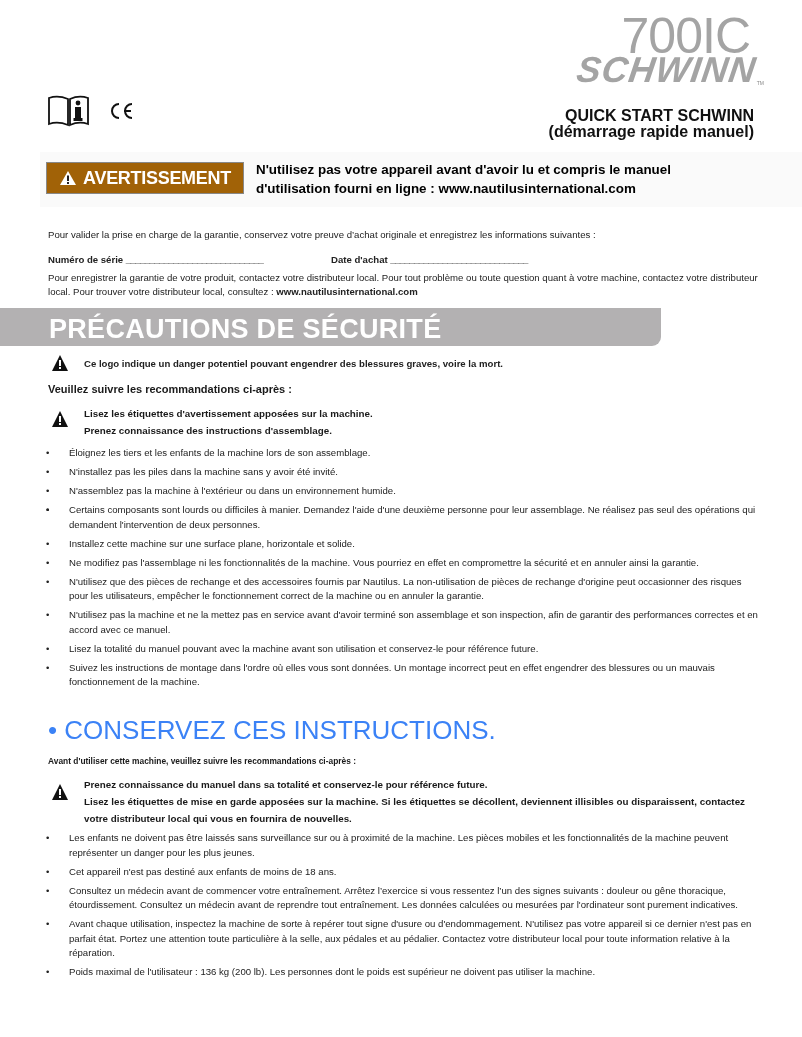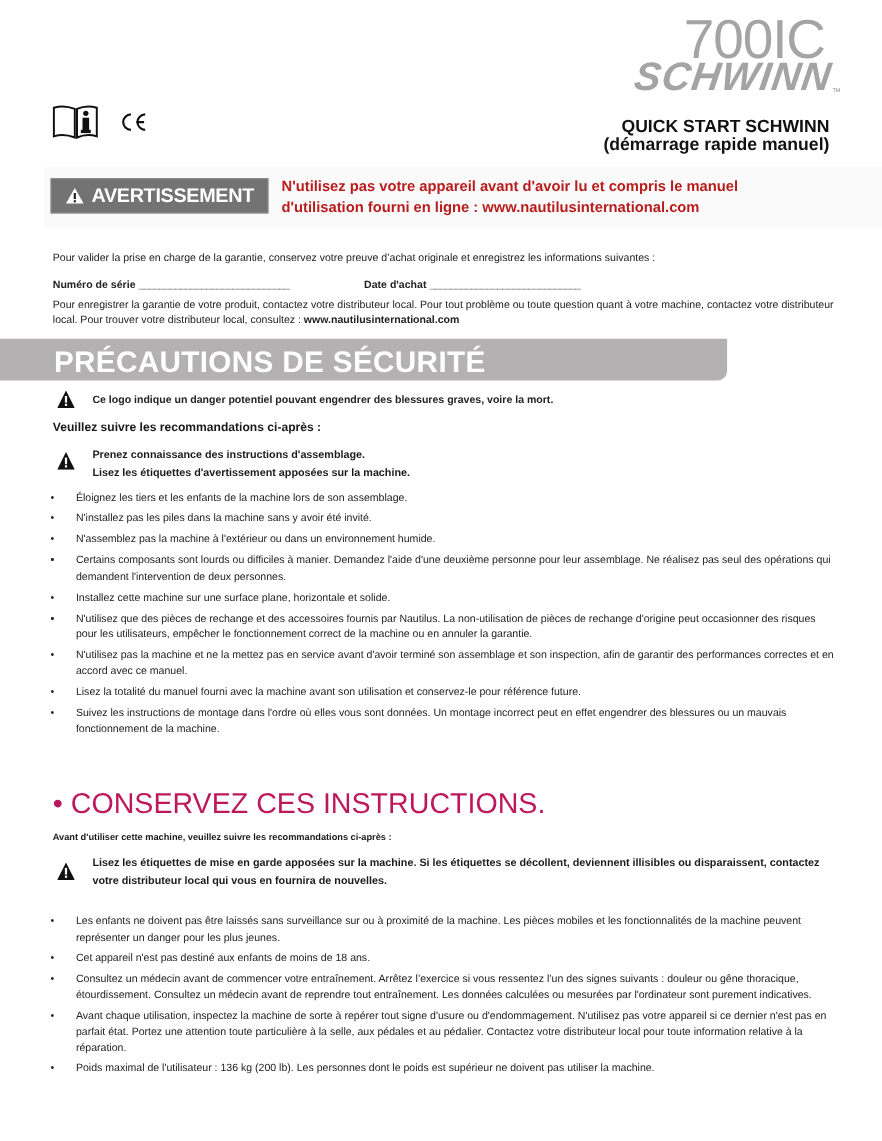--- a/index.html
+++ b/index.html
@@ -13,40 +13,40 @@
     font-size: 50px; line-height: 44px; color: #a4a4a4; letter-spacing: -1px; text-align: left;
   }
   .brand-name {
     right: 46px; top: 52px; font-weight: 900; font-style: italic; font-size: 36px; line-height: 36px;
     color: #a4a4a4; letter-spacing: 1px; transform: skewX(-8deg);
   }
   .tm { right: 38px; top: 80px; font-size: 5px; color: #888; }
   .icons-row { left: 47px; top: 95px; display: flex; align-items: center; gap: 16px; }
   .manual-title { right: 48px; top: 108px; text-align: right; font-weight: 900; font-size: 16px; line-height: 16px; color: #111; }
   .warn-badge {
-    left: 46px; top: 162px; width: 196px; height: 30px; background: #737373; color: #fff;
+    left: 46px; top: 162px; width: 196px; height: 30px; background: #a16207; color: #fff;
     display: flex; align-items: center; justify-content: center; gap: 6px;
     font-weight: bold; font-size: 18px; letter-spacing: -0.3px; border: 1px solid #888;
     font-family: "Liberation Sans", sans-serif;
   }
-  .warn-text { left: 256px; top: 160px; font-weight: bold; font-size: 13.4px; line-height: 19px; color: #b91c1c; width: 520px; }
+  .warn-text { left: 256px; top: 160px; font-weight: bold; font-size: 13.4px; line-height: 19px; color: #000000; width: 520px; }
   .warn-band { left: 40px; top: 152px; width: 762px; height: 55px; background: #fafafa; }
   .small { font-size: 9.6px; line-height: 14px; color: #222; }
   .bold { font-weight: bold; }
   .banner {
     left: 0; top: 308px; width: 661px; height: 38px; background: #b3b1b2;
     border-bottom-right-radius: 9px;
   }
   .banner-title {
     left: 49px; top: 312px; font-weight: 900; font-size: 27px; line-height: 34px; color: #fff; letter-spacing: 0.3px;
   }
   .bullet-list { left: 46px; width: 712px; }
   .b-item { position: relative; padding-left: 23px; font-size: 9.6px; line-height: 14.5px; margin-bottom: 4.5px; color: #222; }
   .b-item .dot { position: absolute; left: 0; top: 0; }
-  .conserve { left: 48px; top: 714px; font-size: 26px; line-height: 32px; color: #be185d; }
+  .conserve { left: 48px; top: 714px; font-size: 26px; line-height: 32px; color: #3b82f6; }
   .warn-lines { left: 84px; font-weight: bold; font-size: 9.8px; line-height: 17px; color: #1a1a1a; width: 680px; }
 </style>
 </head>
 <body>
 
 <div class="abs brand-model">700IC</div>
 <div class="abs brand-name">SCHWINN</div>
 <div class="abs tm">TM</div>
 
 <div class="abs icons-row">
@@ -114,49 +114,50 @@
 <div class="abs bold" style="left:48px; top:383px; font-size:11px; line-height:12px;">Veuillez suivre les recommandations ci-après :</div>
 
 <span class="abs" style="left:52px; top:411px;">
   <svg width="16" height="16" viewBox="0 0 16 16">
       <path d="M8 0 L16 16 L0 16 Z" fill="#111"></path>
       <rect x="7" y="5" width="2" height="6" fill="#fff"></rect>
       <rect x="7" y="12" width="2" height="2" fill="#fff"></rect>
     </svg>
 </span>
 <div class="abs warn-lines" style="top:405px;">
+  <div>Lisez les étiquettes d'avertissement apposées sur la machine.</div>
   <div>Prenez connaissance des instructions d'assemblage.</div>
-  <div>Lisez les étiquettes d'avertissement apposées sur la machine.</div>
 </div>
 
 <div class="abs bullet-list" style="top:446px;">
   <div class="b-item"><span class="dot">•</span><span>Éloignez les tiers et les enfants de la machine lors de son assemblage.</span></div>
   <div class="b-item"><span class="dot">•</span><span>N'installez pas les piles dans la machine sans y avoir été invité.</span></div>
   <div class="b-item"><span class="dot">•</span><span>N'assemblez pas la machine à l'extérieur ou dans un environnement humide.</span></div>
   <div class="b-item"><span class="dot">•</span></div>
   <div class="b-item"><span class="dot">•</span><span>Certains composants sont lourds ou difficiles à manier. Demandez l'aide d'une deuxième personne pour leur assemblage. Ne réalisez pas seul des opérations qui demandent l'intervention de deux personnes.</span></div>
   <div class="b-item"><span class="dot">•</span><span>Installez cette machine sur une surface plane, horizontale et solide.</span></div>
-  <div class="b-item"><span class="dot">•</span></div>
+  <div class="b-item"><span class="dot">•</span><span>Ne modifiez pas l'assemblage ni les fonctionnalités de la machine. Vous pourriez en effet en compromettre la sécurité et en annuler ainsi la garantie.</span></div>
   <div class="b-item"><span class="dot">•</span><span>N'utilisez que des pièces de rechange et des accessoires fournis par Nautilus. La non-utilisation de pièces de rechange d'origine peut occasionner des risques pour les utilisateurs, empêcher le fonctionnement correct de la machine ou en annuler la garantie.</span></div>
   <div class="b-item"><span class="dot">•</span><span>N'utilisez pas la machine et ne la mettez pas en service avant d'avoir terminé son assemblage et son inspection, afin de garantir des performances correctes et en accord avec ce manuel.</span></div>
-  <div class="b-item"><span class="dot">•</span><span>Lisez la totalité du manuel fourni avec la machine avant son utilisation et conservez-le pour référence future.</span></div>
+  <div class="b-item"><span class="dot">•</span><span>Lisez la totalité du manuel pouvant avec la machine avant son utilisation et conservez-le pour référence future.</span></div>
   <div class="b-item"><span class="dot">•</span><span>Suivez les instructions de montage dans l'ordre où elles vous sont données. Un montage incorrect peut en effet engendrer des blessures ou un mauvais fonctionnement de la machine.</span></div>
 </div>
 
 <div class="abs conserve">• CONSERVEZ CES INSTRUCTIONS.</div>
 <div class="abs bold" style="left:48px; top:755px; font-size:8.4px; line-height:12px;">Avant d'utiliser cette machine, veuillez suivre les recommandations ci-après :</div>
 
 <span class="abs" style="left:52px; top:784px;">
   <svg width="16" height="16" viewBox="0 0 16 16">
       <path d="M8 0 L16 16 L0 16 Z" fill="#111"></path>
       <rect x="7" y="5" width="2" height="6" fill="#fff"></rect>
       <rect x="7" y="12" width="2" height="2" fill="#fff"></rect>
     </svg>
 </span>
 <div class="abs warn-lines" style="top:776px; width:670px;">
+  <div>Prenez connaissance du manuel dans sa totalité et conservez-le pour référence future.</div>
   <div>Lisez les étiquettes de mise en garde apposées sur la machine. Si les étiquettes se décollent, deviennent illisibles ou disparaissent, contactez votre distributeur local qui vous en fournira de nouvelles.</div>
 </div>
 
 <div class="abs bullet-list" style="top:831px;">
   <div class="b-item"><span class="dot">•</span><span>Les enfants ne doivent pas être laissés sans surveillance sur ou à proximité de la machine. Les pièces mobiles et les fonctionnalités de la machine peuvent représenter un danger pour les plus jeunes.</span></div>
   <div class="b-item"><span class="dot">•</span><span>Cet appareil n'est pas destiné aux enfants de moins de 18 ans.</span></div>
   <div class="b-item"><span class="dot">•</span><span>Consultez un médecin avant de commencer votre entraînement. Arrêtez l’exercice si vous ressentez l’un des signes suivants : douleur ou gêne thoracique, étourdissement. Consultez un médecin avant de reprendre tout entraînement. Les données calculées ou mesurées par l'ordinateur sont purement indicatives.</span></div>
   <div class="b-item"><span class="dot">•</span><span>Avant chaque utilisation, inspectez la machine de sorte à repérer tout signe d'usure ou d'endommagement. N'utilisez pas votre appareil si ce dernier n'est pas en parfait état. Portez une attention toute particulière à la selle, aux pédales et au pédalier. Contactez votre distributeur local pour toute information relative à la réparation.</span></div>
   <div class="b-item"><span class="dot">•</span><span>Poids maximal de l'utilisateur : 136 kg (200 lb). Les personnes dont le poids est supérieur ne doivent pas utiliser la machine.</span></div>
 </div>

